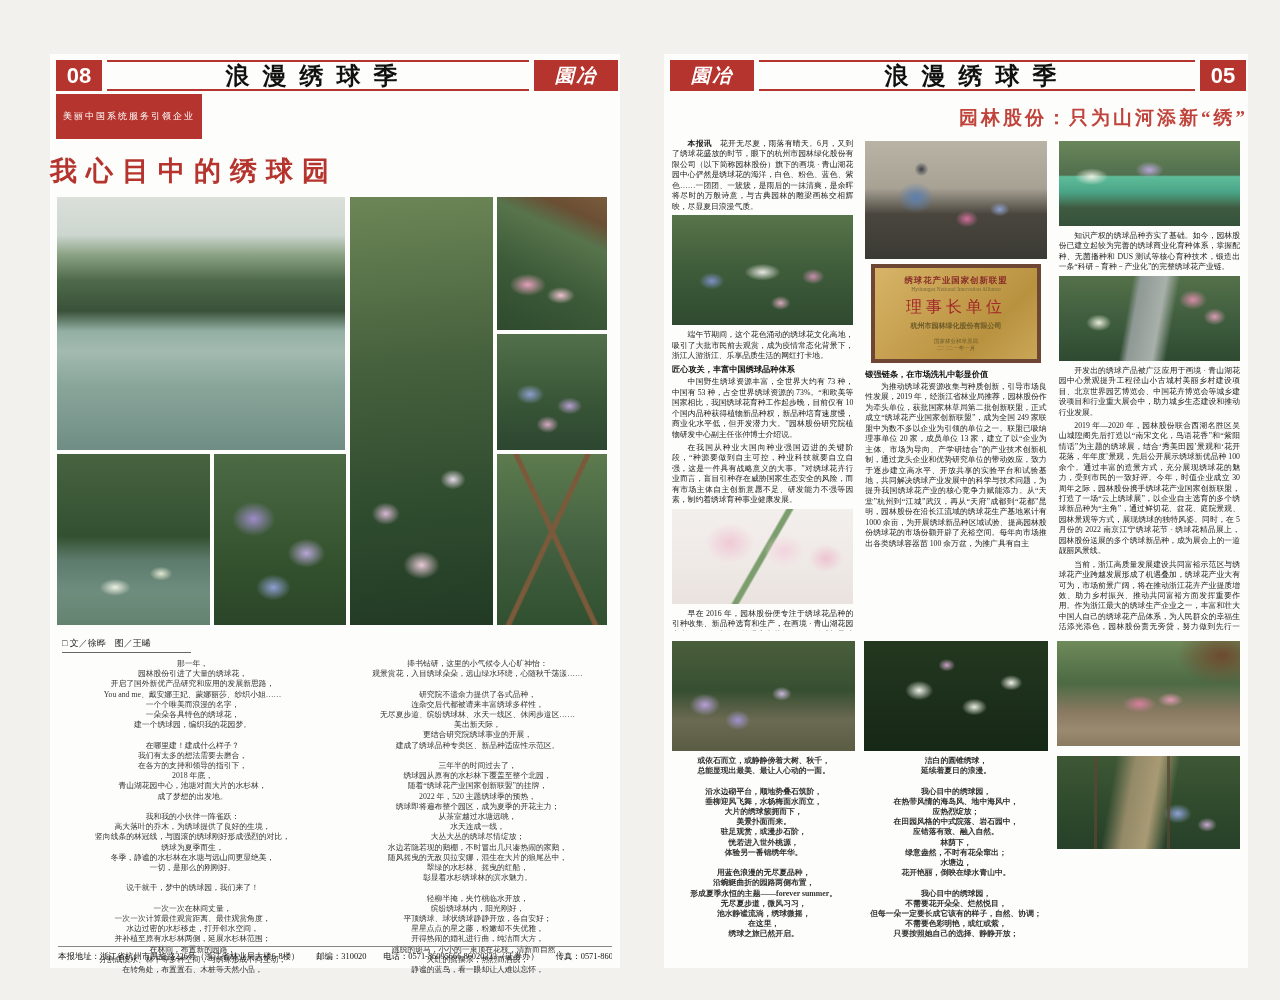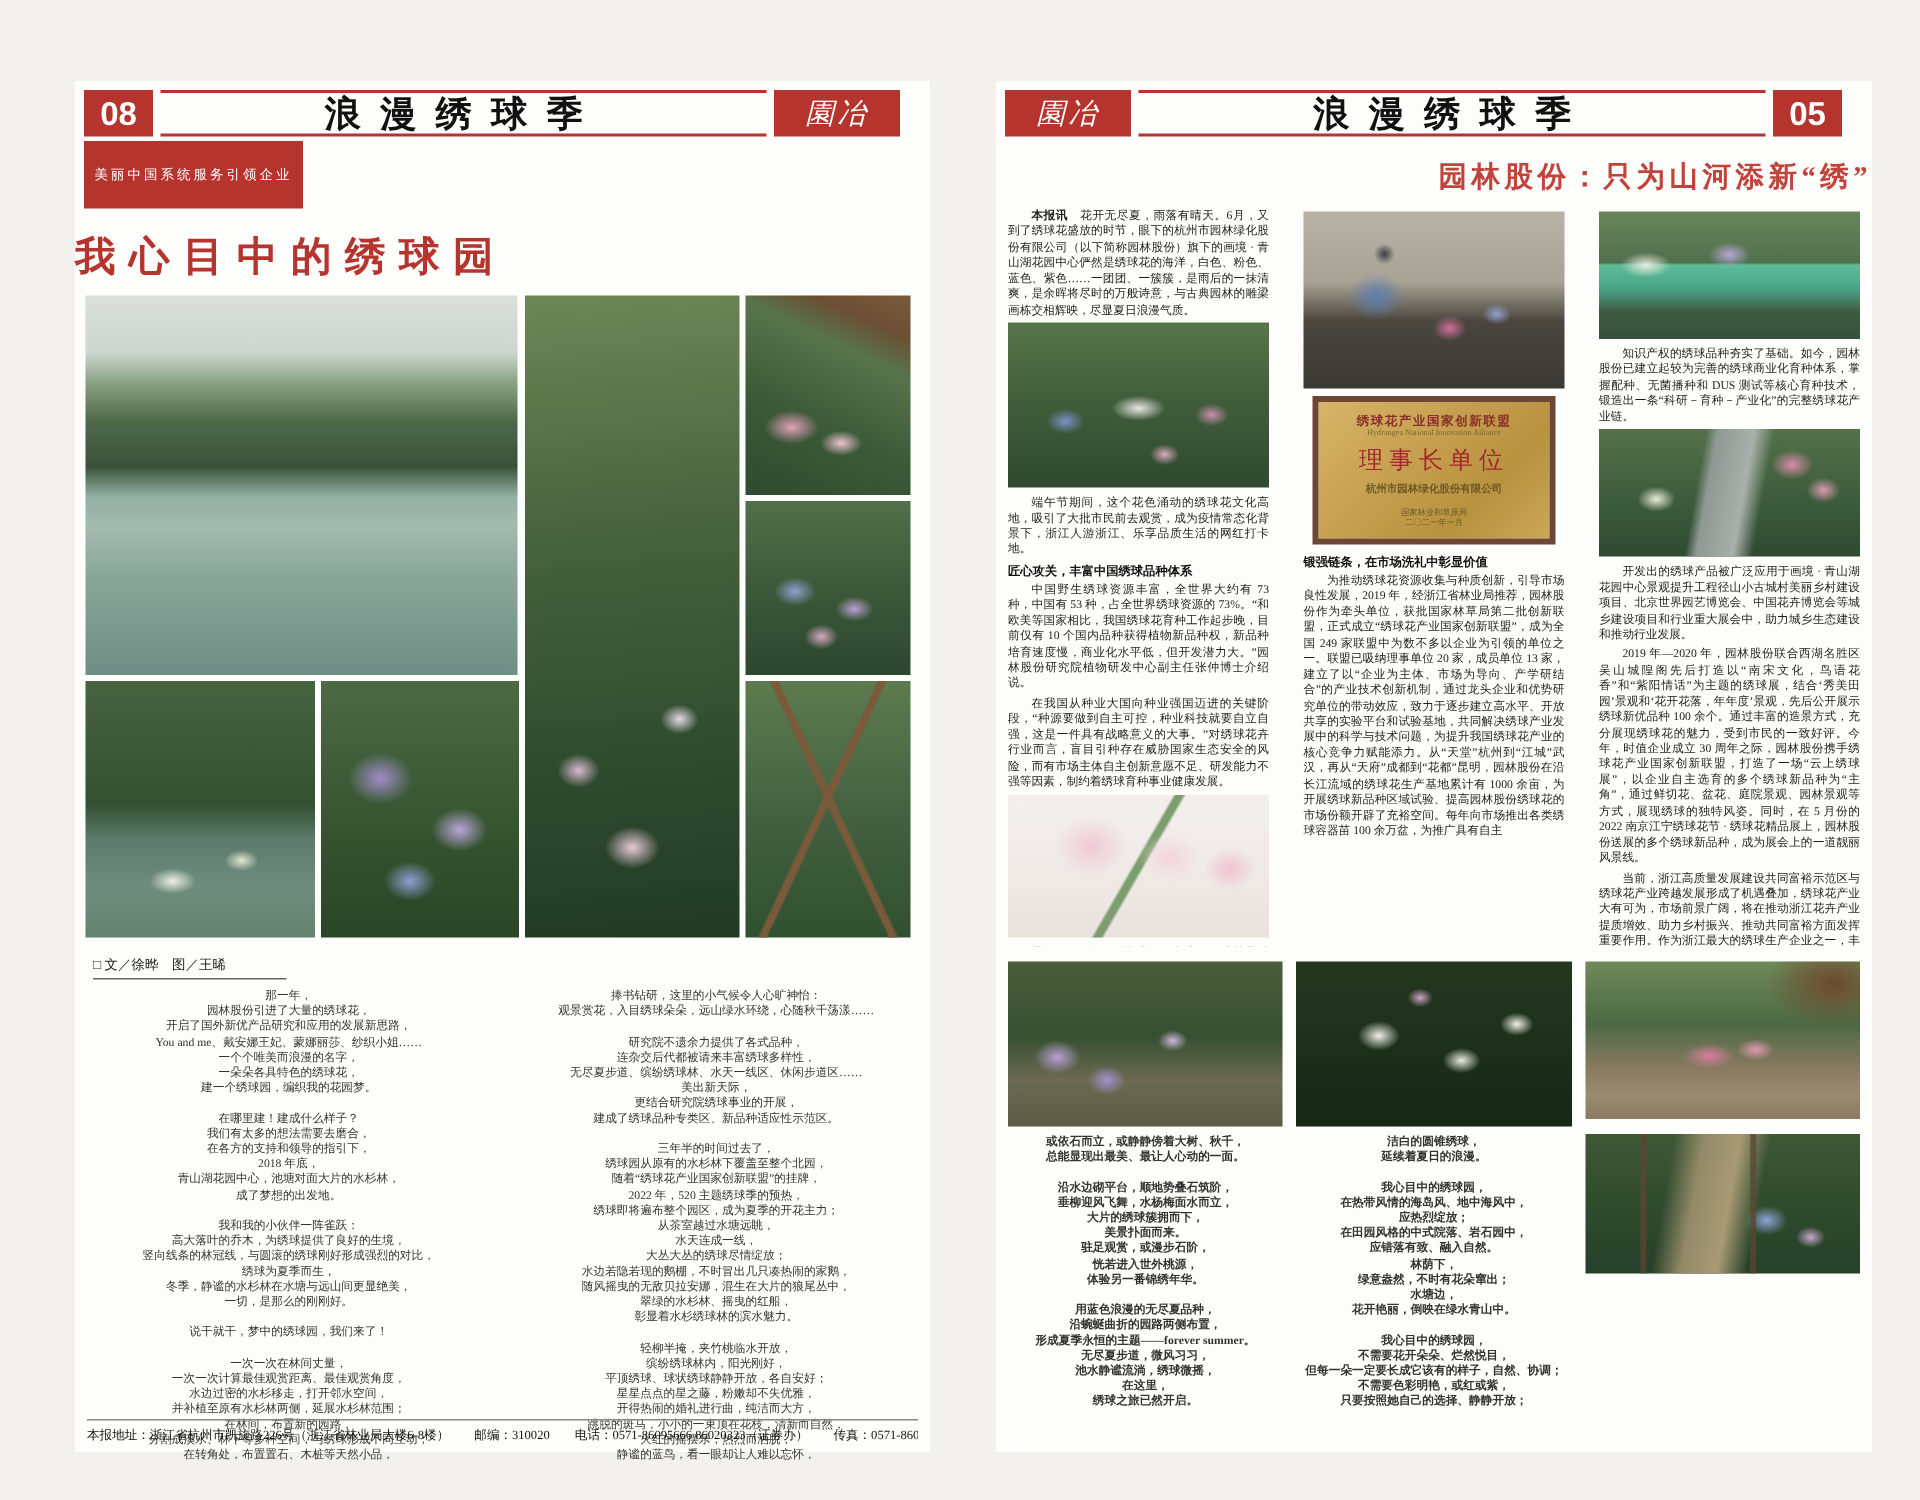--- a/index.html
+++ b/index.html
@@ -3,27 +3,27 @@
 <meta charset="utf-8">
 <style>
   html,body{margin:0;padding:0;}
   body{width:1280px;height:1000px;background:#f2f1ee;font-family:"Liberation Serif","DejaVu Serif",serif;color:#222;position:relative;overflow:hidden;}
   .page{position:absolute;top:54px;height:914px;background:#fdfdfb;}
   #pageL{left:50px;width:570px;}
   #pageR{left:664px;width:584px;}
   :root{--red:#b5342e;}
 
   
-  .hdr{display:flex;align-items:stretch;height:31px;margin:6px 20px 0 6px;}
+  .hdr{display:flex;align-items:stretch;height:31px;margin:6px 2px 0 6px;}
   .numbox{width:46px;background:var(--red);color:#fff;display:flex;align-items:center;justify-content:center;
           font:bold 22px "Liberation Sans","DejaVu Sans",sans-serif;}
   .band{flex:1;margin:0 5px;border-top:2px solid var(--red);border-bottom:2px solid var(--red);
         display:flex;align-items:center;justify-content:center;font-size:24px;font-weight:bold;letter-spacing:13px;color:#111;}
   .brandbox{width:84px;background:var(--red);color:#fff;display:flex;align-items:center;justify-content:center;
-            font-size:19px;font-weight:normal;font-style:italic;letter-spacing:2px;}
+            font-size:19px;font-weight:bold;font-style:italic;letter-spacing:2px;}
   .subbanner{display:inline-block;background:var(--red);color:#fff;font-size:9px;letter-spacing:2px;
              padding:16px 7px;margin:3px 0 0 6px;}
 
   .titleL{color:var(--red);font-size:27px;font-weight:bold;letter-spacing:9px;margin:14px 0 8px;}
   .titleR{text-align:right;color:#c0443c;font-size:19px;font-weight:bold;letter-spacing:3px;margin:14px 0 8px;}
 
   
   .ph{position:absolute;background-color:#3c5233;}
   .ph-lake{background:linear-gradient(180deg,#dbe0d9 0%,#ccd6cf 15%,#8aa183 23%,#4e6a4a 33%,#395139 45%,#93afa3 53%,#a3bab0 61%,#8aa69b 74%,#7c998f 88%,#6f8d84 100%);}
   .ph-forest-tall{background:
@@ -108,21 +108,21 @@
   
   .collage{position:relative;height:430px;margin:2px 0 0 0;}
   .credit{font-size:9px;margin:10px 0 0 12px;border-bottom:1px solid #666;display:inline-block;padding:0 40px 2px 0;color:#222;}
   .poems{display:flex;margin-top:6px;height:316px;overflow:hidden;}
   .poemcol{width:50%;}
   .poem{font-size:7.8px;line-height:1.31;text-align:center;white-space:pre-line;color:#333;}
   .footerline{position:absolute;left:8px;right:8px;bottom:6px;border-top:1px solid #888;padding-top:4px;
               font-size:8.4px;color:#111;white-space:nowrap;overflow:hidden;}
 
   
-  .cols{display:flex;gap:23px;margin:2px 8px 0 8px;height:492px;overflow:hidden;}
+  .cols{display:flex;gap:12px;margin:2px 8px 0 8px;height:492px;overflow:hidden;}
   .col{width:184px;}
   p.body{font-size:7.8px;line-height:1.34;text-align:justify;margin:0 0 3px;text-indent:2em;color:#1c1c1c;}
   .subhead{font-size:8.2px;font-weight:bold;margin:2px 0 2px;color:#111;}
   .lead{font-weight:bold;}
   .photoblock{position:relative;width:100%;margin:2px 0 5px;}
   .plaqueWrap{margin:3px 6px 6px;border:4px solid #6e4634;background:linear-gradient(135deg,#d7b468 0%,#c6a050 40%,#b8923f 70%,#caa658 100%);
               text-align:center;padding:7px 4px;}
   .pl1{color:#8a2f2b;font-weight:bold;font-size:8.4px;letter-spacing:1px;}
   .pl2{color:#7a6a3a;font-size:5.5px;}
   .pl3{color:#a5262b;font-weight:normal;font-size:16px;letter-spacing:4px;margin:5px 0 3px;}

